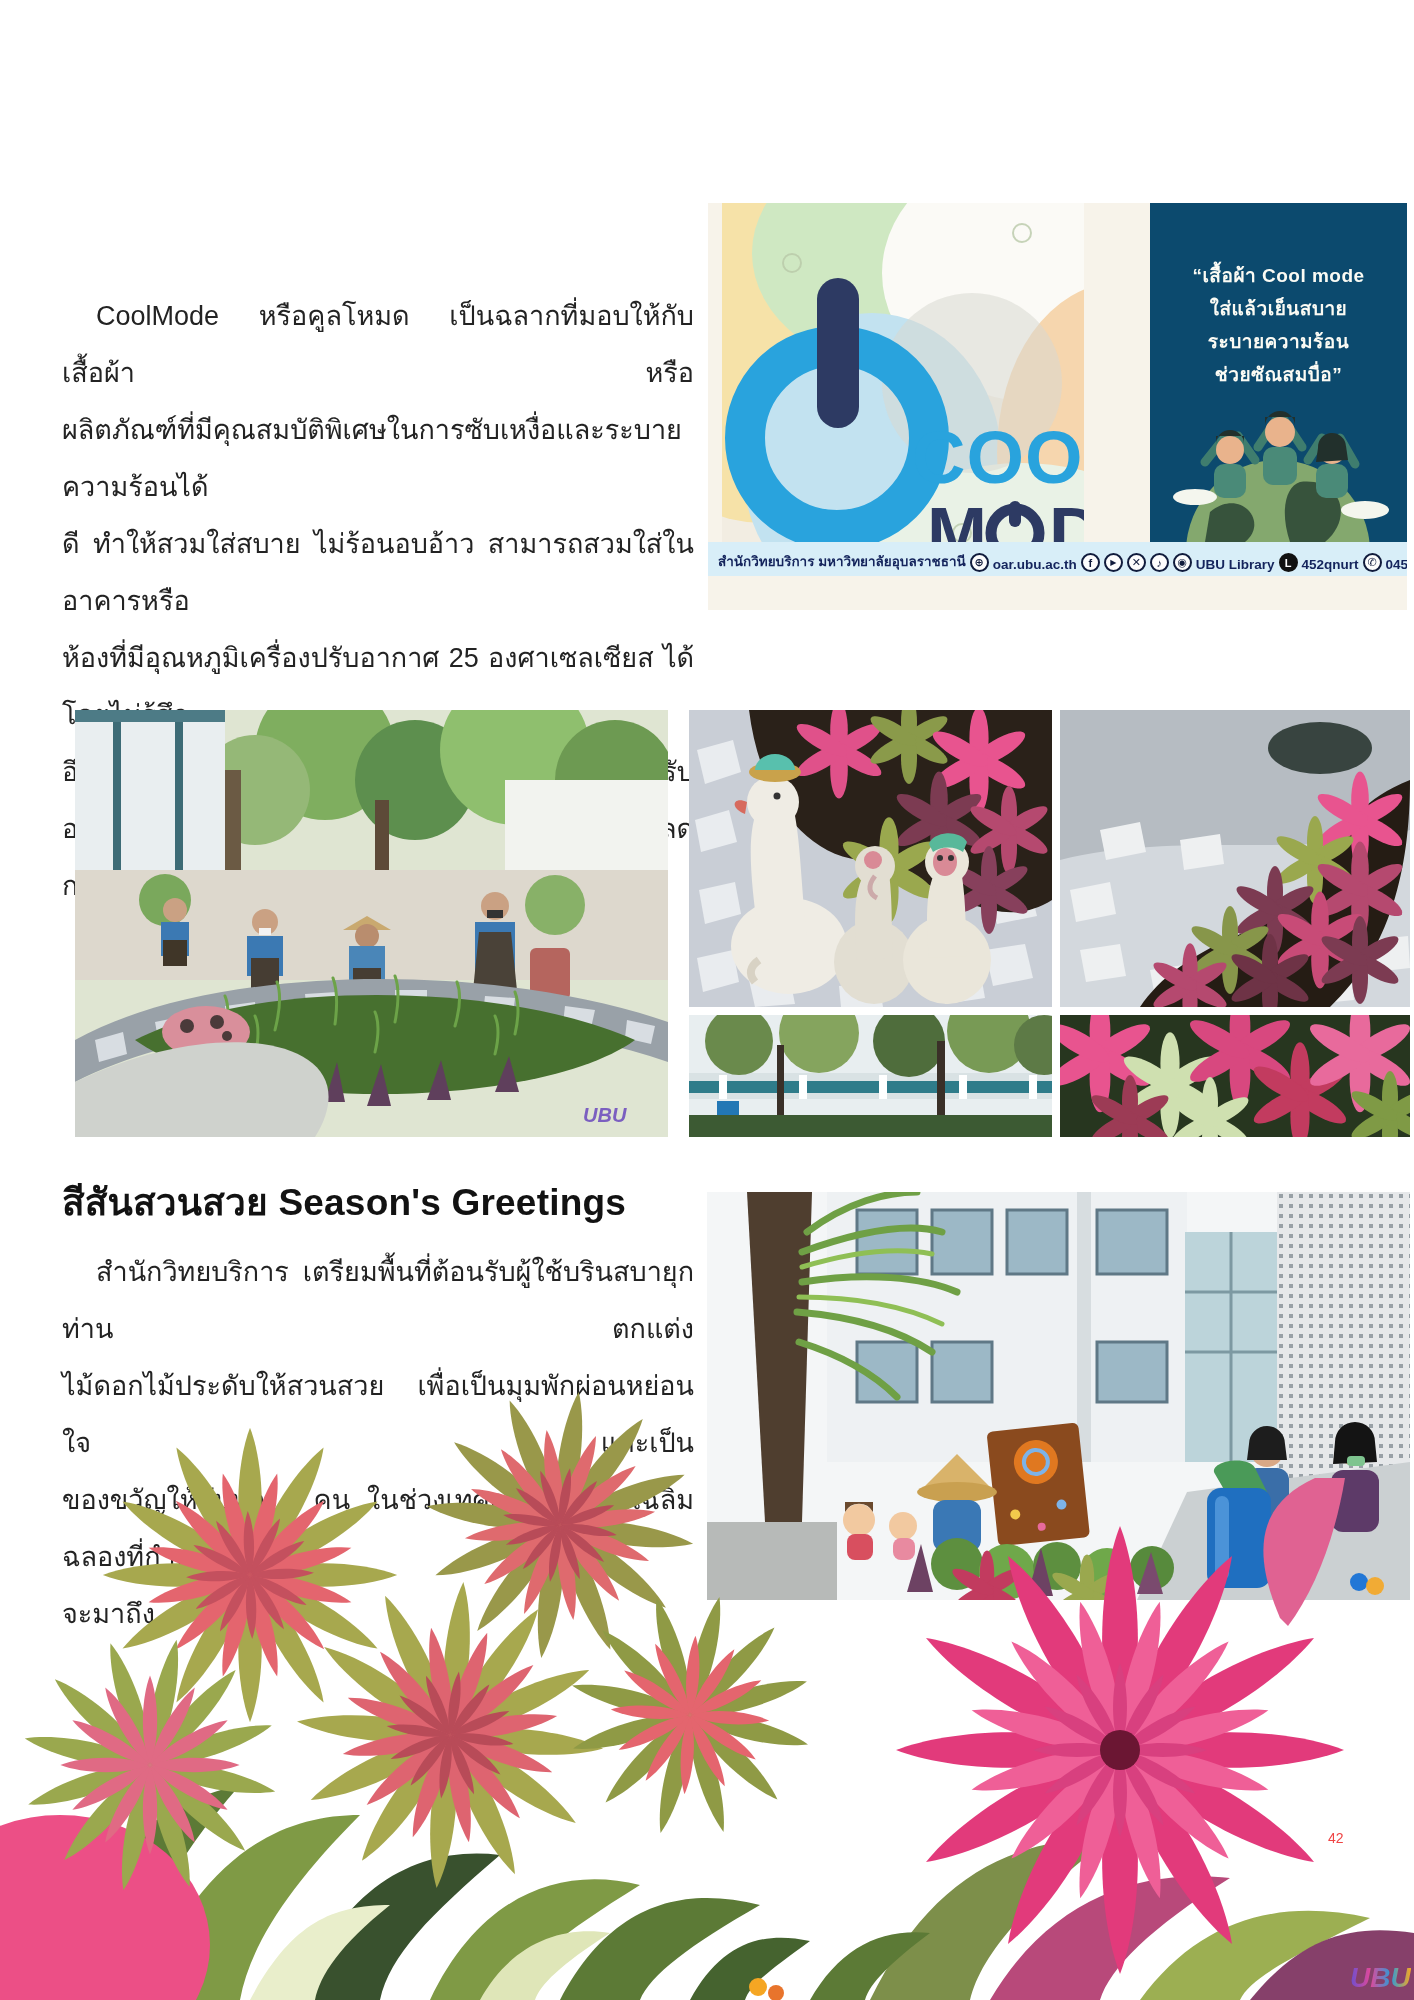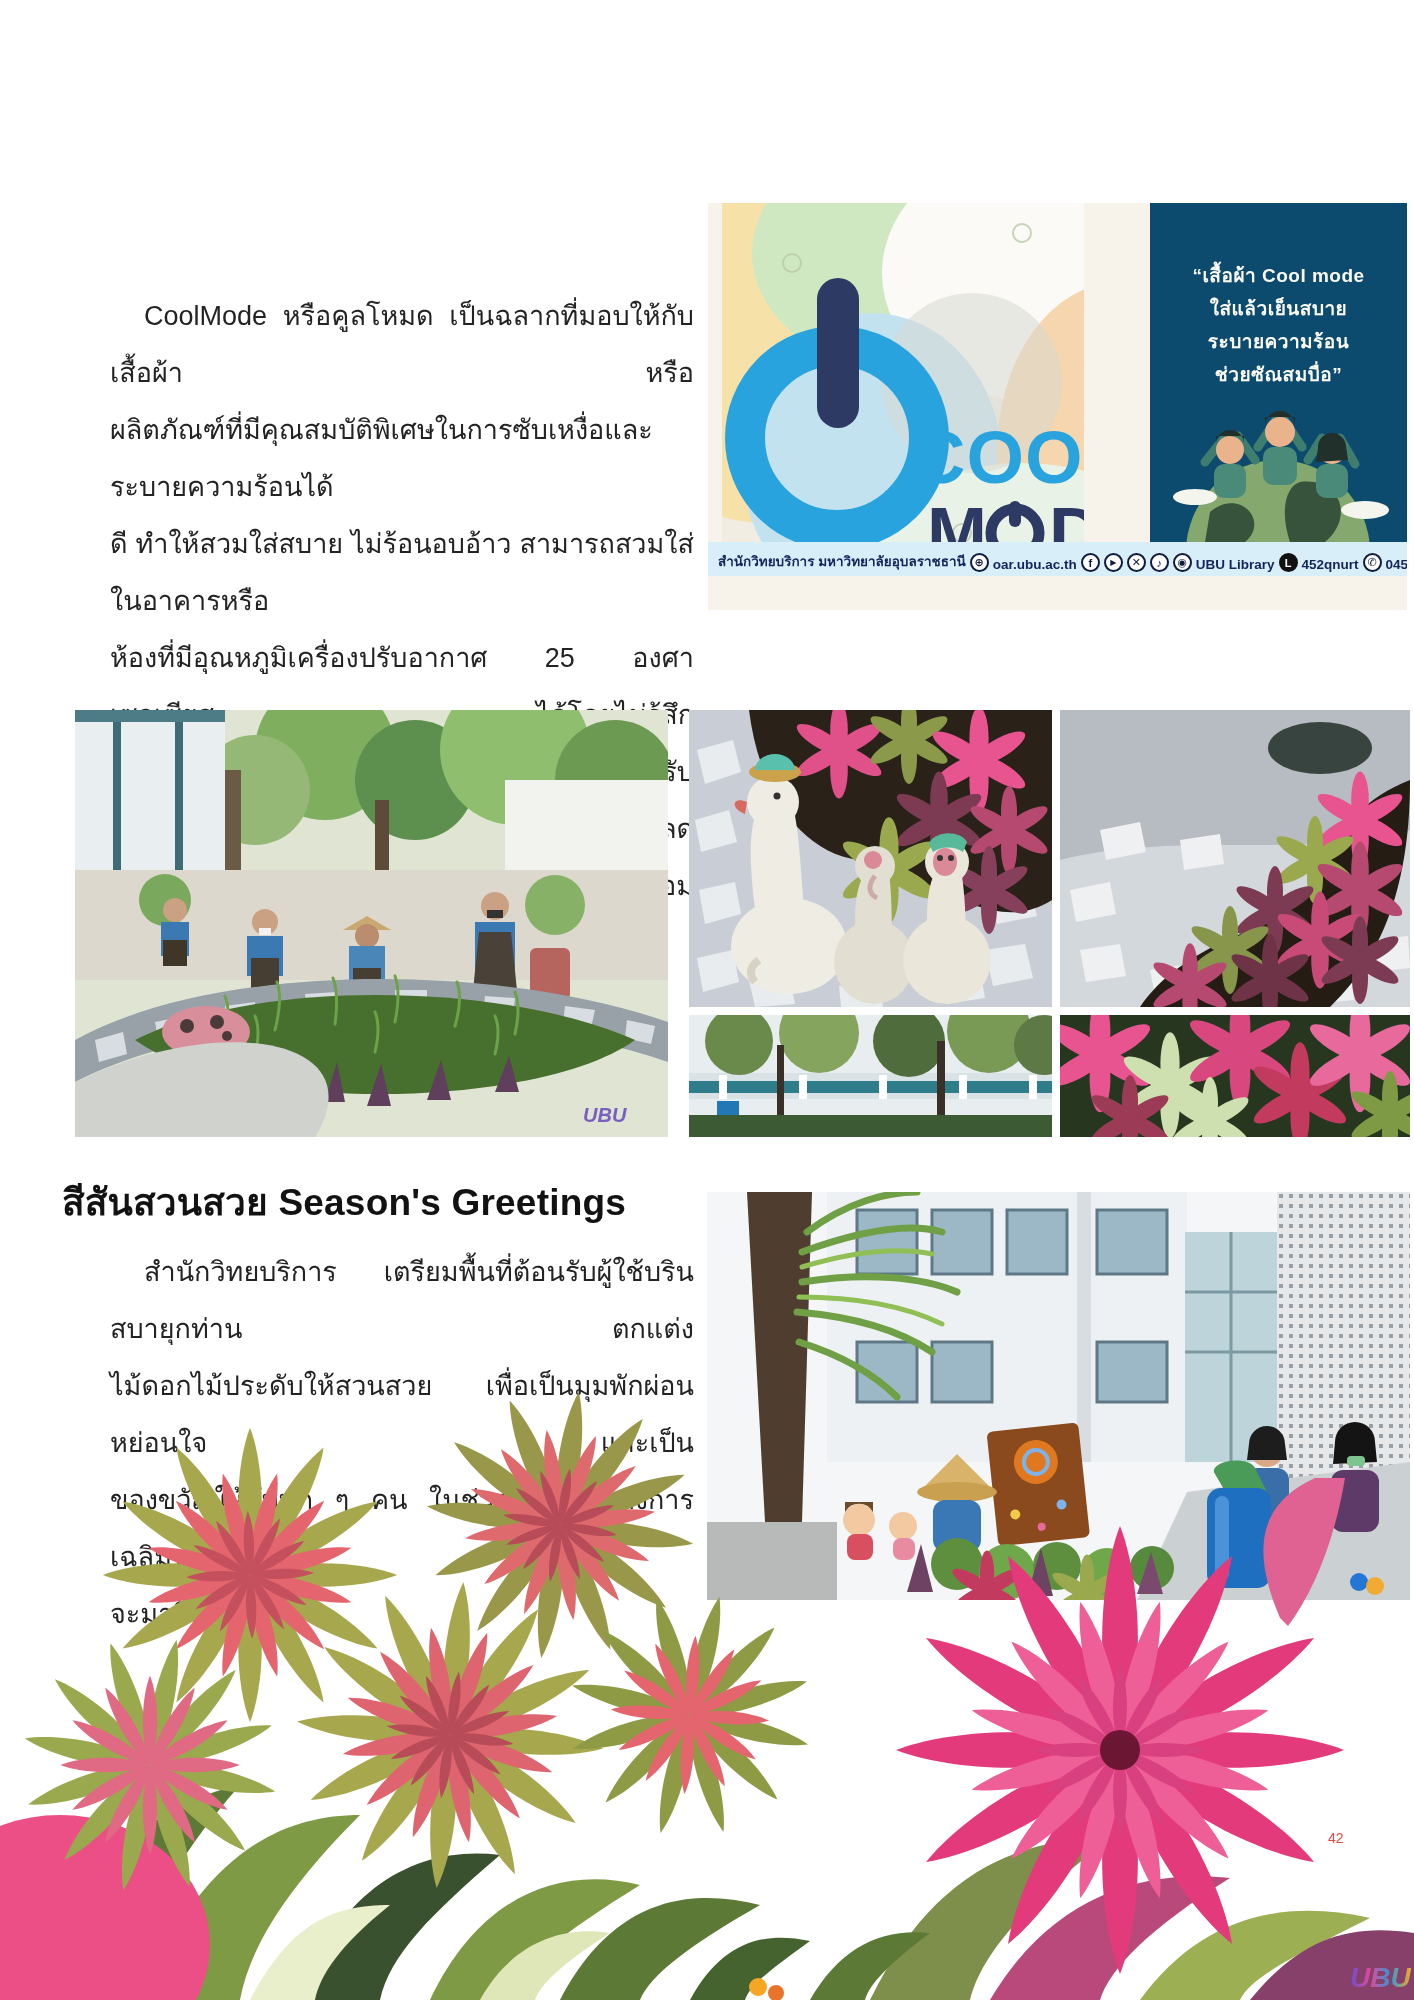--- a/index.html
+++ b/index.html
@@ -3,21 +3,21 @@
 <meta charset="utf-8">
 <style>
   html,body{margin:0;padding:0;background:#ffffff;}
   #page{position:relative;width:1414px;height:2000px;background:#fff;overflow:hidden;
         font-family:"Liberation Sans","DejaVu Sans",sans-serif;color:#1c1c1c;}
   .abs{position:absolute;}
   
   .h1{font-size:37px;font-weight:bold;color:#121212;letter-spacing:.2px;white-space:nowrap;}
   
   .para{width:632px;}
-  .pline{font-size:27px;line-height:57px;color:#232323;text-align:justify;text-align-last:justify;white-space:normal;margin-left:48px;}
+  .pline{font-size:27px;line-height:57px;color:#232323;text-align:justify;text-align-last:justify;white-space:normal;}
   .pline:first-child{text-indent:34px;}
   .pline:last-child{text-align-last:auto;}
   
   #promo{left:708px;top:203px;width:699px;height:407px;background:#f7f3ea;}
   #promo-photo{left:14px;top:0;width:362px;height:373px;overflow:hidden;}
   #green-panel{left:442px;top:0;width:257px;height:339px;background:#0c4a6e;}
   .quote{padding-top:56px;text-align:center;}
   .qline{color:#fbfbf4;font-size:19px;line-height:33px;font-weight:bold;letter-spacing:.5px;}
   #promo-strip{left:0;top:339px;width:699px;height:34px;background:#d8eef8;display:flex;align-items:flex-end;
                gap:4px;padding:4px 6px;box-sizing:border-box;overflow:hidden;white-space:nowrap;}

